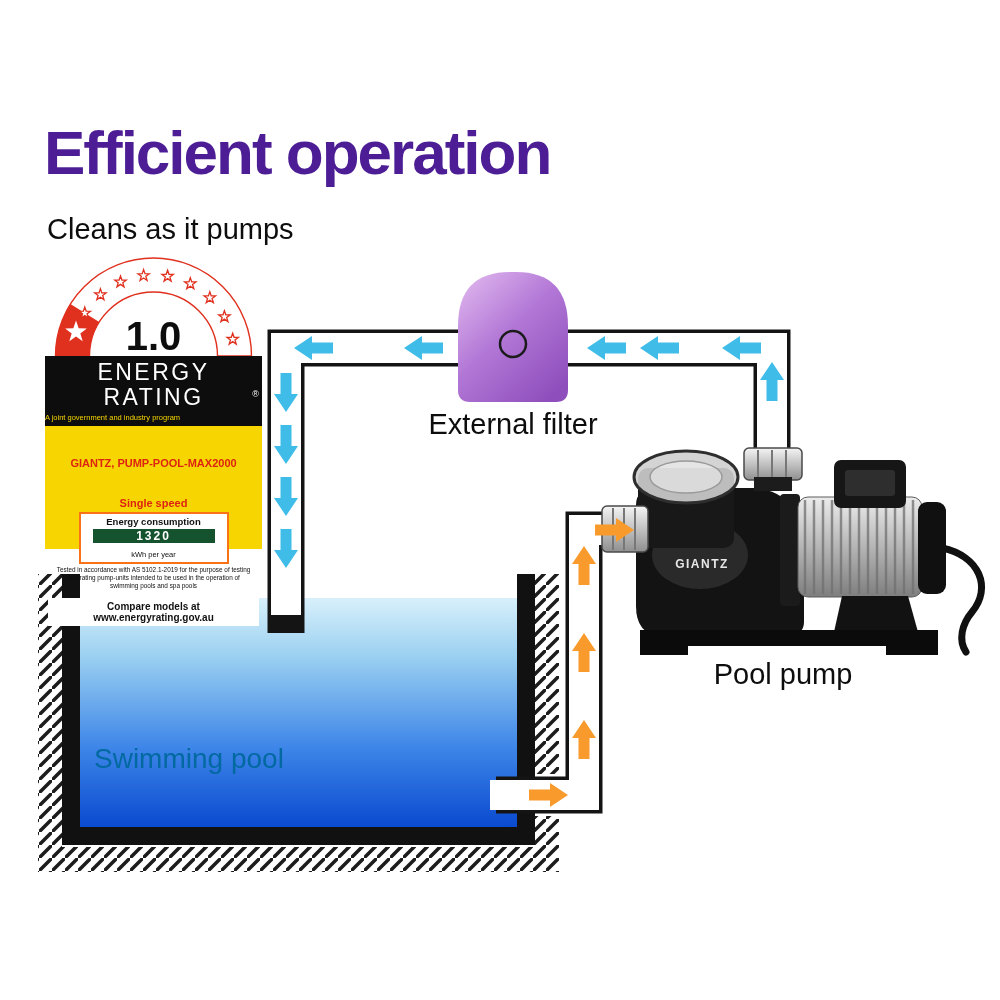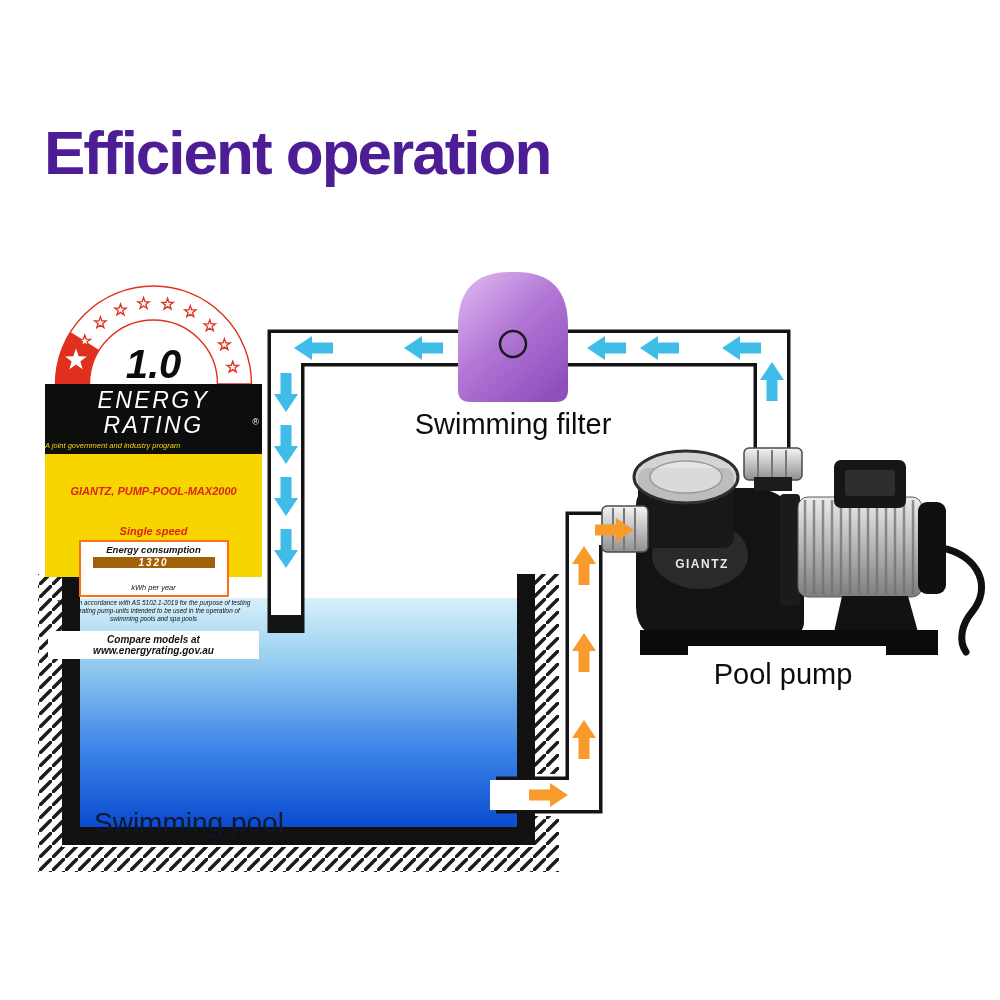--- a/index.html
+++ b/index.html
@@ -5,58 +5,59 @@
   * { margin:0; padding:0; box-sizing:border-box; }
   html,body { width:1000px; height:1000px; background:#ffffff;
     font-family:"Liberation Sans", sans-serif; }
   .canvas { position:relative; width:1000px; height:1000px; overflow:hidden; background:#fff; }
 
   .title { position:absolute; left:44px; top:122px; font-size:62px; font-weight:900;
     letter-spacing:-2px; color:#4c1d95; line-height:1; }
   .subtitle { position:absolute; left:47px; top:213px; font-size:29px; color:#0d0d0d; }
 
   
-  .energy-label { position:absolute; left:45px; top:280px; width:217px; height:297px; z-index:3;font-style:italic; }
+  .energy-label { position:absolute; left:45px; top:252px; width:217px; height:297px; z-index:3; }
   .arch { display:block; }
   .arch text { font-family:"Liberation Sans", sans-serif; }
   .star-hollow { fill:#ffffff; stroke:#E0301E; stroke-width:1.3px; }
   .star-solid  { fill:#ffffff; }
   .band-energy { position:relative; background:#0d0d0d; color:#fff; text-align:center;
     height:56px; padding-top:4px; font-size:23px; letter-spacing:2.5px; line-height:25px; }
   .band-energy .reg { position:absolute; right:3px; bottom:5px; font-size:9px; letter-spacing:0; }
   .band-program { background:#0d0d0d; color:#F7D500; text-align:left; font-size:7.5px;
     height:14px; line-height:12px; }
   .band-yellow { background:#F7D500; height:123px; text-align:center; padding-top:3px; }
   .model, .speed { color:#DD2412; font-size:11px; font-weight:bold; line-height:12px;margin-top:28px; }
   .consumption-box { background:#fff; border:2px solid #f97316; width:150px; margin:3px auto 2px;
     padding:2px 0 3px; }
   .consumption-title { font-size:9.5px; color:#111; font-weight:bold; }
-  .consumption-value { background:#a16207; color:#fff; font-weight:bold; font-size:10px;
-    width:122px; margin:2px auto 15px; letter-spacing:2px; }
+  .consumption-value { background:#14532d; color:#fff; font-weight:bold; font-size:12px;
+    width:122px; margin:2px auto 7px; letter-spacing:2px; }
   .consumption-unit { font-size:7.5px; color:#111; }
   .disclaimer { font-size:6.4px; line-height:1.25; color:#111; margin:1px 10px 2px; }
   .compare { background:#fff; margin:8px 3px; font-size:10px; font-weight:bold; color:#111;
     padding:3px 0; }
 
   
   .diagram { position:absolute; left:0; top:0; z-index:1; }
   .diagram text { font-family:"Liberation Sans", sans-serif; }
   .flabel { position:absolute; font-size:29px; color:#0d0d0d; z-index:2; }
   .filter-label { left:380px; top:408px; width:266px; text-align:center; }
   .pump-label   { left:658px; top:658px; width:250px; text-align:center; }
-  .pool-label   { left:94px;  top:807px; color:#0f172a; font-size:28px; }
+  .pool-label   { left:94px;  top:743px; color:#0369a1; font-size:28px; }
   .arr-cyan   { fill:#3FBDE8; }
   .arr-orange { fill:#F89B2C; }
 </style>
 </head>
 <body>
 
 <div class="canvas">
 
   <div class="title">Efficient operation</div>
+  <div class="subtitle">Cleans as it pumps</div>
 
   <div class="energy-label">
     <svg class="arch" width="217" height="104" viewBox="0 0 217 104">
       <defs>
         <path id="star" d="M0,-6 L1.41,-1.94 L5.71,-1.85 L2.28,0.74 L3.53,4.85 L0,2.4 L-3.53,4.85 L-2.28,0.74 L-5.71,-1.85 L-1.41,-1.94 Z"></path>
       </defs>
       <path d="M10.5,104 A98,98 0 0 1 206.5,104 L172.5,104 A64,64 0 0 0 44.5,104 Z" fill="#ffffff" stroke="#E0301E" stroke-width="1.4"></path>
       <path d="M10.5,104 A98,98 0 0 1 25.4,52.1 L54.2,70.1 A64,64 0 0 0 44.5,104 Z" fill="#E0301E"></path>
       <g>
         <use href="#star" class="star-solid" transform="translate(31,80) scale(1.9)"></use>
@@ -213,17 +214,17 @@
 
     <g>
       <use href="#arrow" class="arr-orange" transform="translate(548,795)"></use>
       <use href="#arrow" class="arr-orange" transform="translate(584,740) rotate(-90)"></use>
       <use href="#arrow" class="arr-orange" transform="translate(584,653) rotate(-90)"></use>
       <use href="#arrow" class="arr-orange" transform="translate(584,566) rotate(-90)"></use>
       <use href="#arrow" class="arr-orange" transform="translate(614,530)"></use>
     </g>
   </svg>
 
-  <div class="flabel filter-label">Swimming filter</div>
+  <div class="flabel filter-label">External filter</div>
   <div class="flabel pump-label">Pool pump</div>
   <div class="flabel pool-label">Swimming pool</div>
 
 </div>
 
 </body></html>

